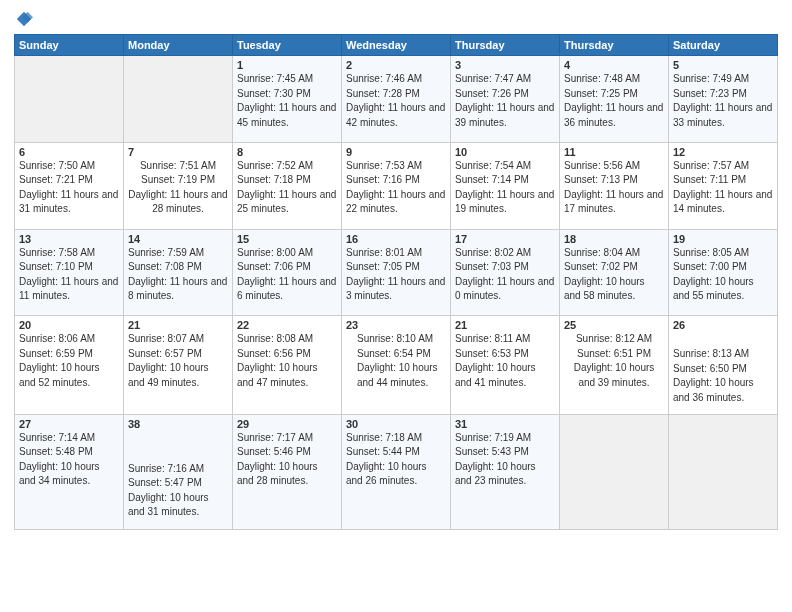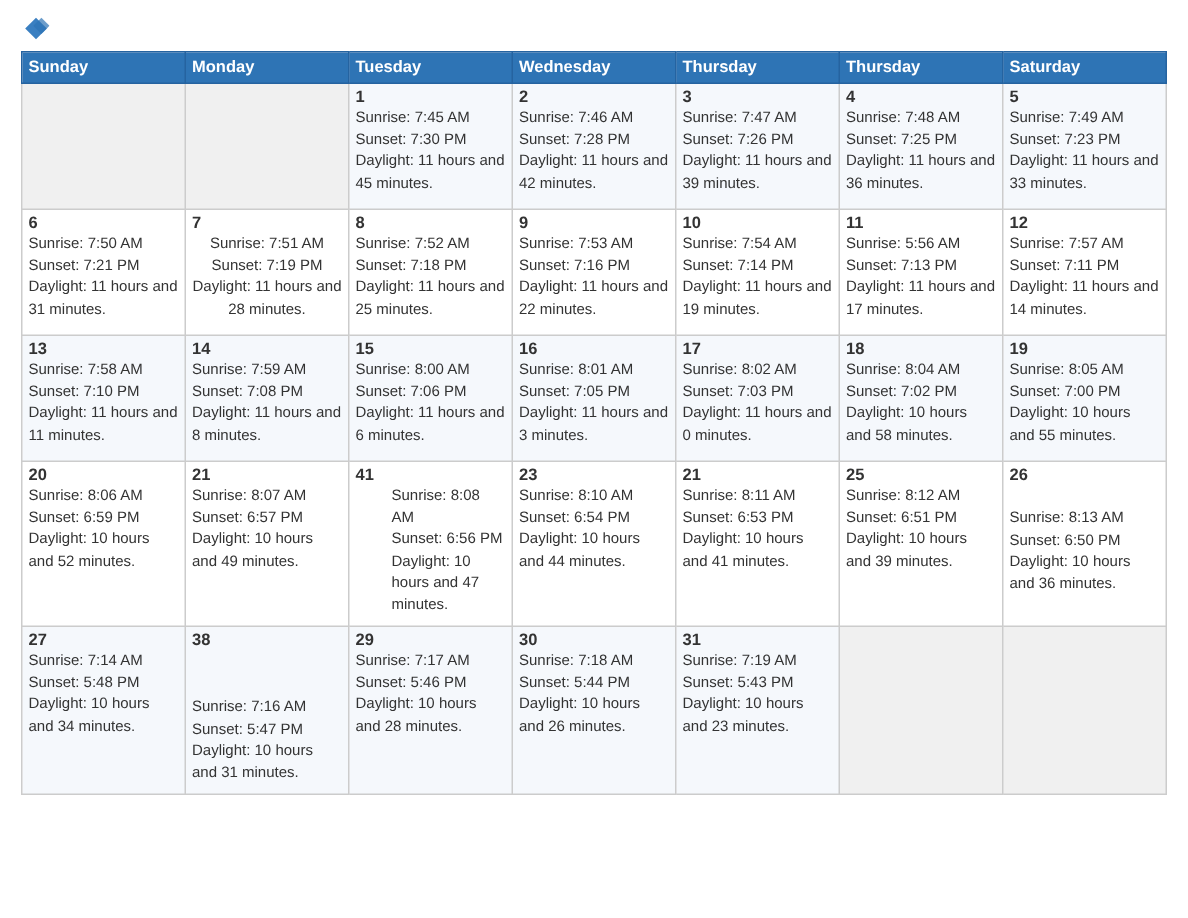--- a/index.html
+++ b/index.html
@@ -268,40 +268,40 @@
 Sunset: 6:59 PM
 Daylight: 10 hours and 52 minutes.</div>
           </td>
           <td>
             <span class="day-num">21</span>
             <div class="day-info" style="white-space: pre-line;">Sunrise: 8:07 AM
 Sunset: 6:57 PM
 Daylight: 10 hours and 49 minutes.</div>
           </td>
           <td>
-            <span class="day-num">41</span>
-            <div class="day-info" style="white-space: pre-line; margin-left: 24px;">Sunrise: 8:08 AM
+            <span class="day-num">22</span>
+            <div class="day-info" style="white-space: pre-line;">Sunrise: 8:08 AM
 Sunset: 6:56 PM
 Daylight: 10 hours and 47 minutes.</div>
           </td>
           <td>
             <span class="day-num">23</span>
-            <div class="day-info" style="white-space: pre-line;">Sunrise: 8:10 AM
+            <div class="day-info" style="white-space: pre-line; margin-left: 11px;">Sunrise: 8:10 AM
 Sunset: 6:54 PM
 Daylight: 10 hours and 44 minutes.</div>
           </td>
           <td>
             <span class="day-num">21</span>
             <div class="day-info" style="white-space: pre-line;">Sunrise: 8:11 AM
 Sunset: 6:53 PM
 Daylight: 10 hours and 41 minutes.</div>
           </td>
           <td>
             <span class="day-num">25</span>
-            <div class="day-info" style="white-space: pre-line;">Sunrise: 8:12 AM
+            <div class="day-info" style="white-space: pre-line; text-align: center;">Sunrise: 8:12 AM
 Sunset: 6:51 PM
 Daylight: 10 hours and 39 minutes.</div>
           </td>
           <td>
             <span class="day-num">26</span>
             <div class="day-info" style="white-space: pre-line; margin-top: 16px;">Sunrise: 8:13 AM
 Sunset: 6:50 PM
 Daylight: 10 hours and 36 minutes.</div>
           </td>
         </tr>

